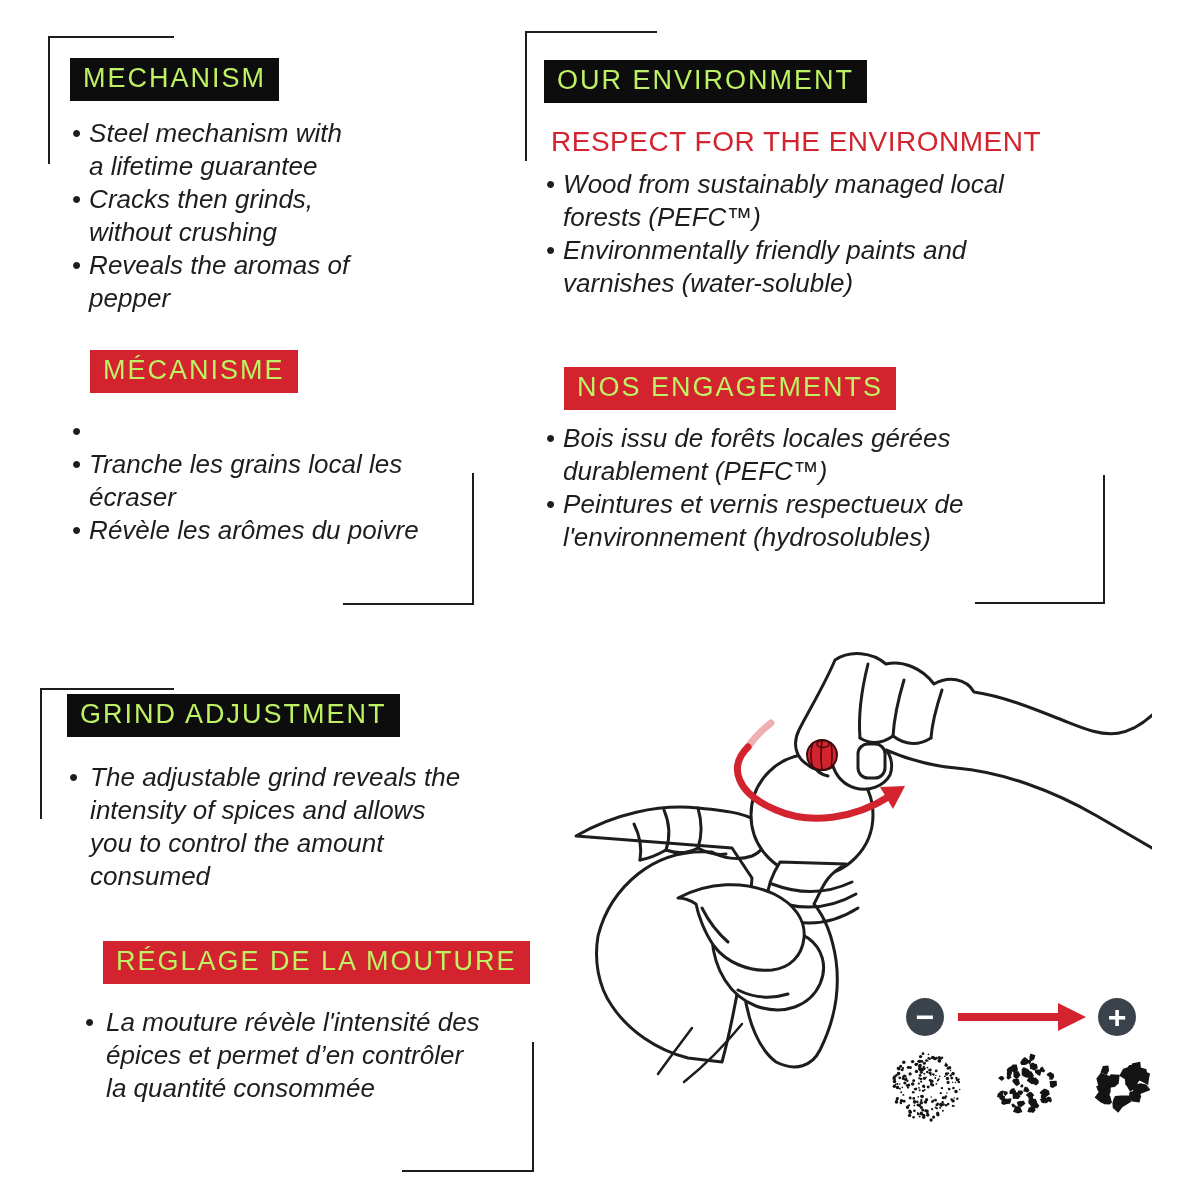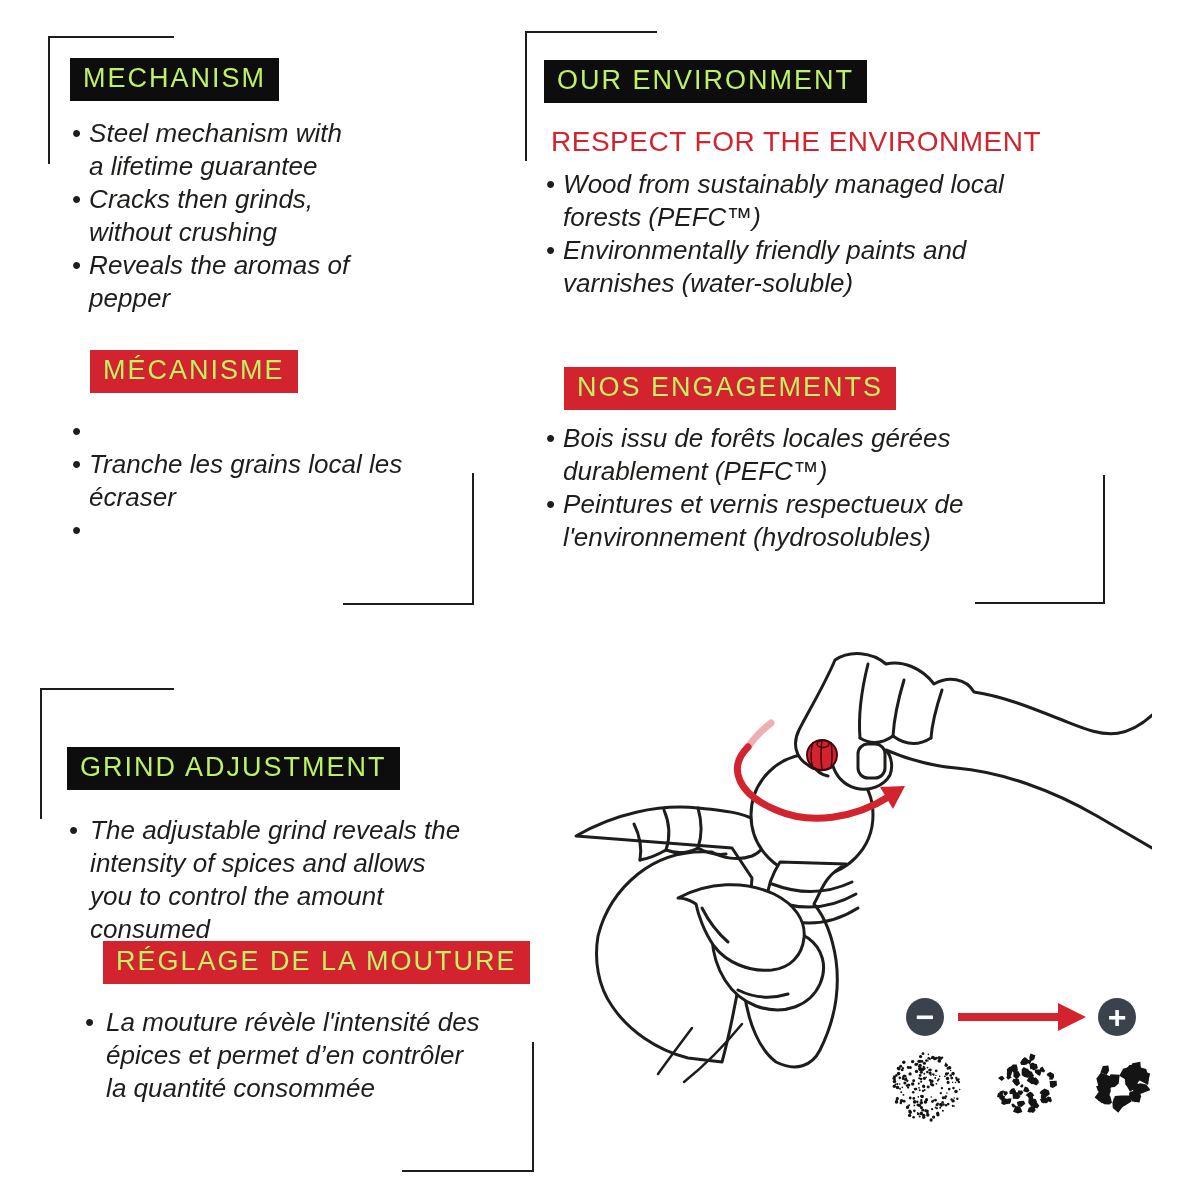--- a/index.html
+++ b/index.html
@@ -78,20 +78,21 @@
     <div class="bullet-row">
         <span class="dot">•</span>
       </div>
     <div class="bullet-row">
         <span class="dot">•</span>
         <span class="txt">Tranche les grains local les
 écraser</span>
       </div>
     <div class="bullet-row">
         <span class="dot">•</span>
+        <span class="txt">Révèle les arômes du poivre</span>
       </div>
   </div>
 </div>
 
 <div class="section" style="left:544px;top:60px;width:580px;">
   <div class="hdr black">OUR ENVIRONMENT</div>
   <div class="subtitle">RESPECT FOR THE ENVIRONMENT</div>
   <div class="bullets" style="margin-top:10px;">
     <div class="bullet-row">
         <span class="dot">•</span>
@@ -115,21 +116,21 @@
 durablement (PEFC™)</span>
       </div>
     <div class="bullet-row">
         <span class="dot">•</span>
         <span class="txt">Peintures et vernis respectueux de
 l'environnement (hydrosolubles)</span>
       </div>
   </div>
 </div>
 
-<div class="section" style="left:67px;top:747px;width:500px;">
+<div class="section" style="left:67px;top:694px;width:500px;">
   <div class="hdr black">GRIND ADJUSTMENT</div>
   <div class="bullets" style="margin-top:24px;">
     <div class="bullet-row">
         <span class="dot" style="margin-right:12px;">•</span>
         <span class="txt">The adjustable grind reveals the
 intensity of spices and allows
 you to control the amount
 consumed</span>
       </div>
   </div>

